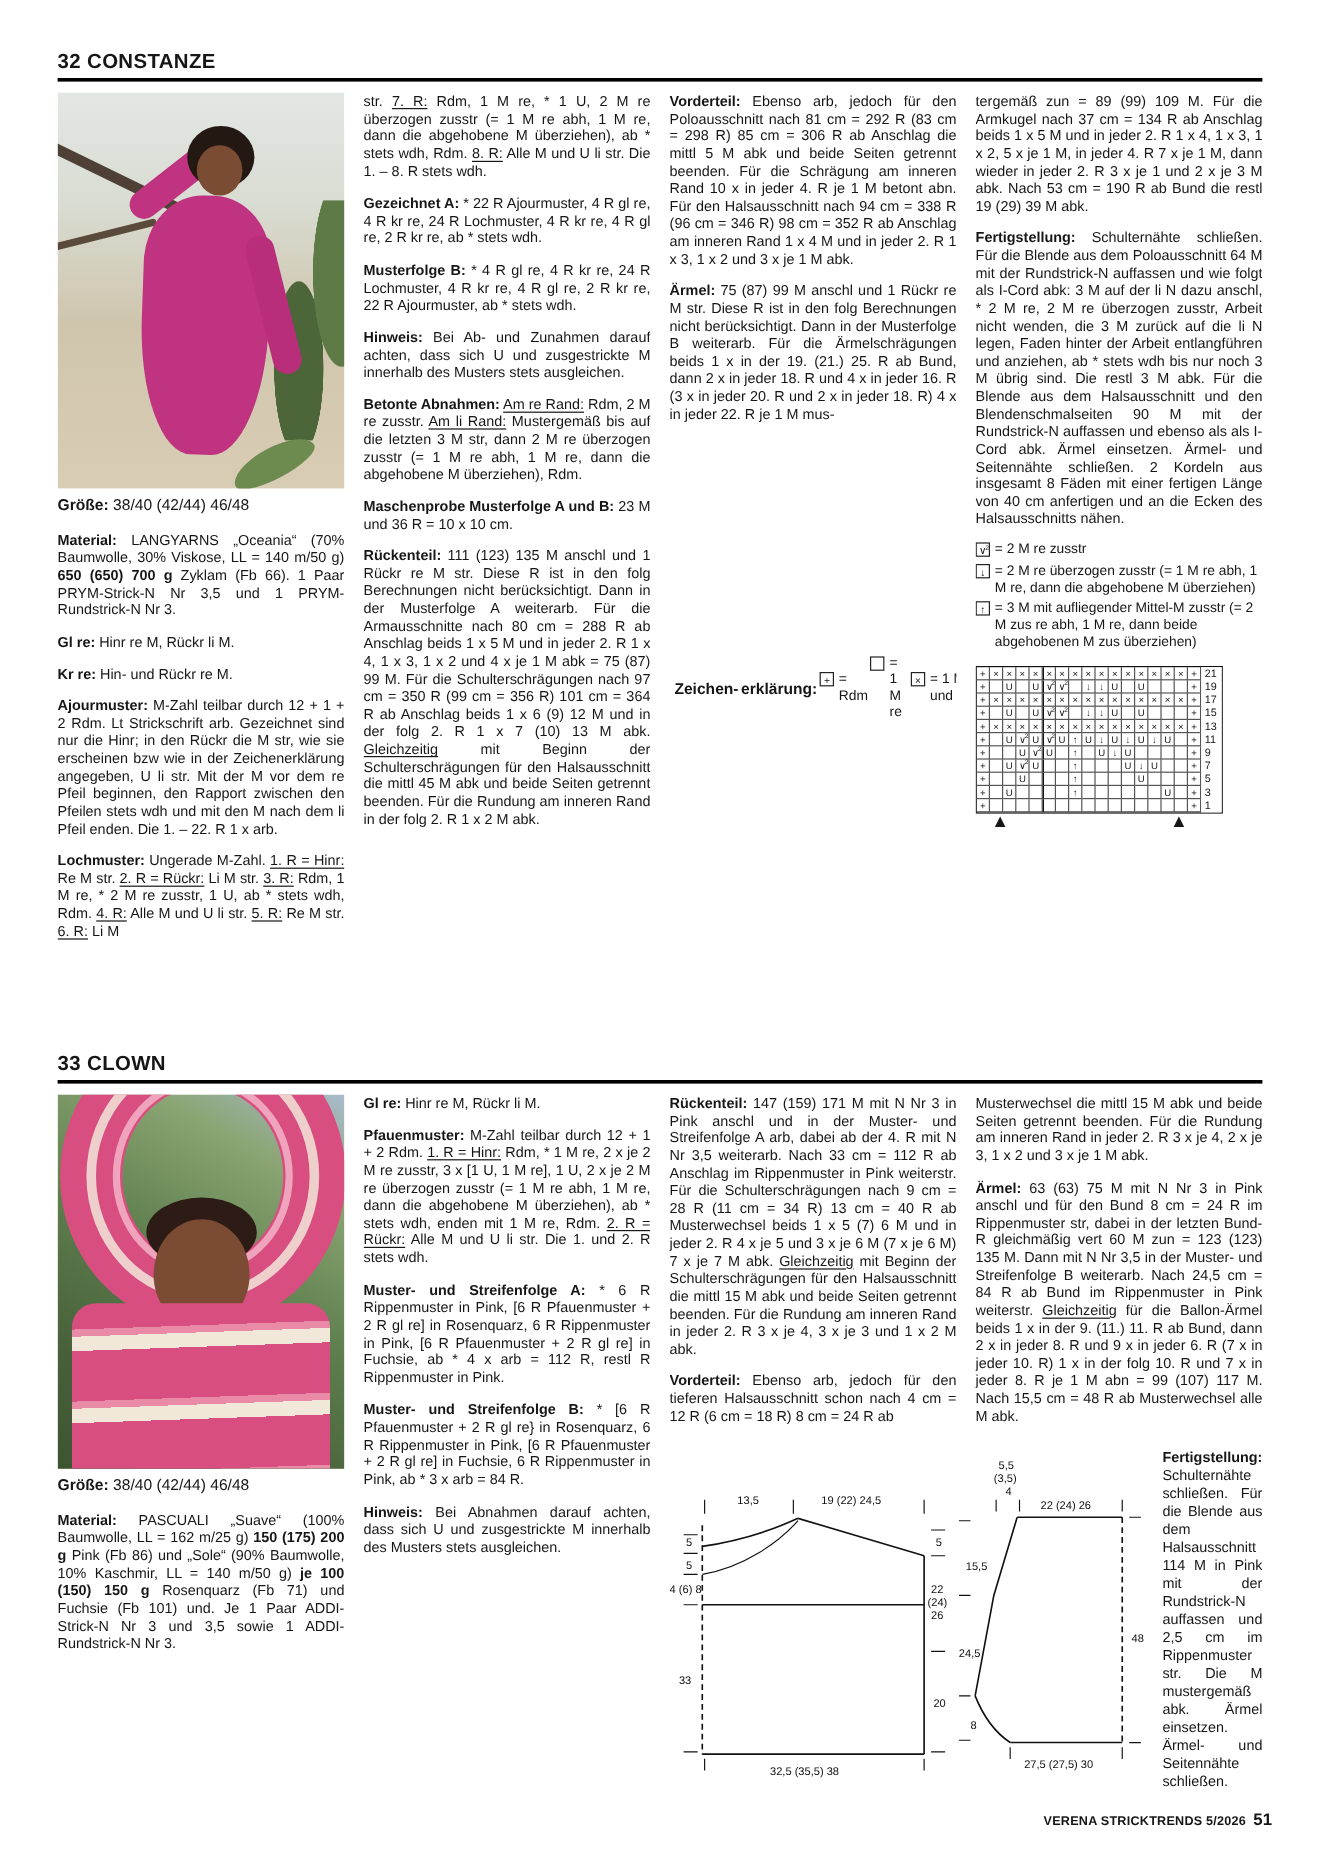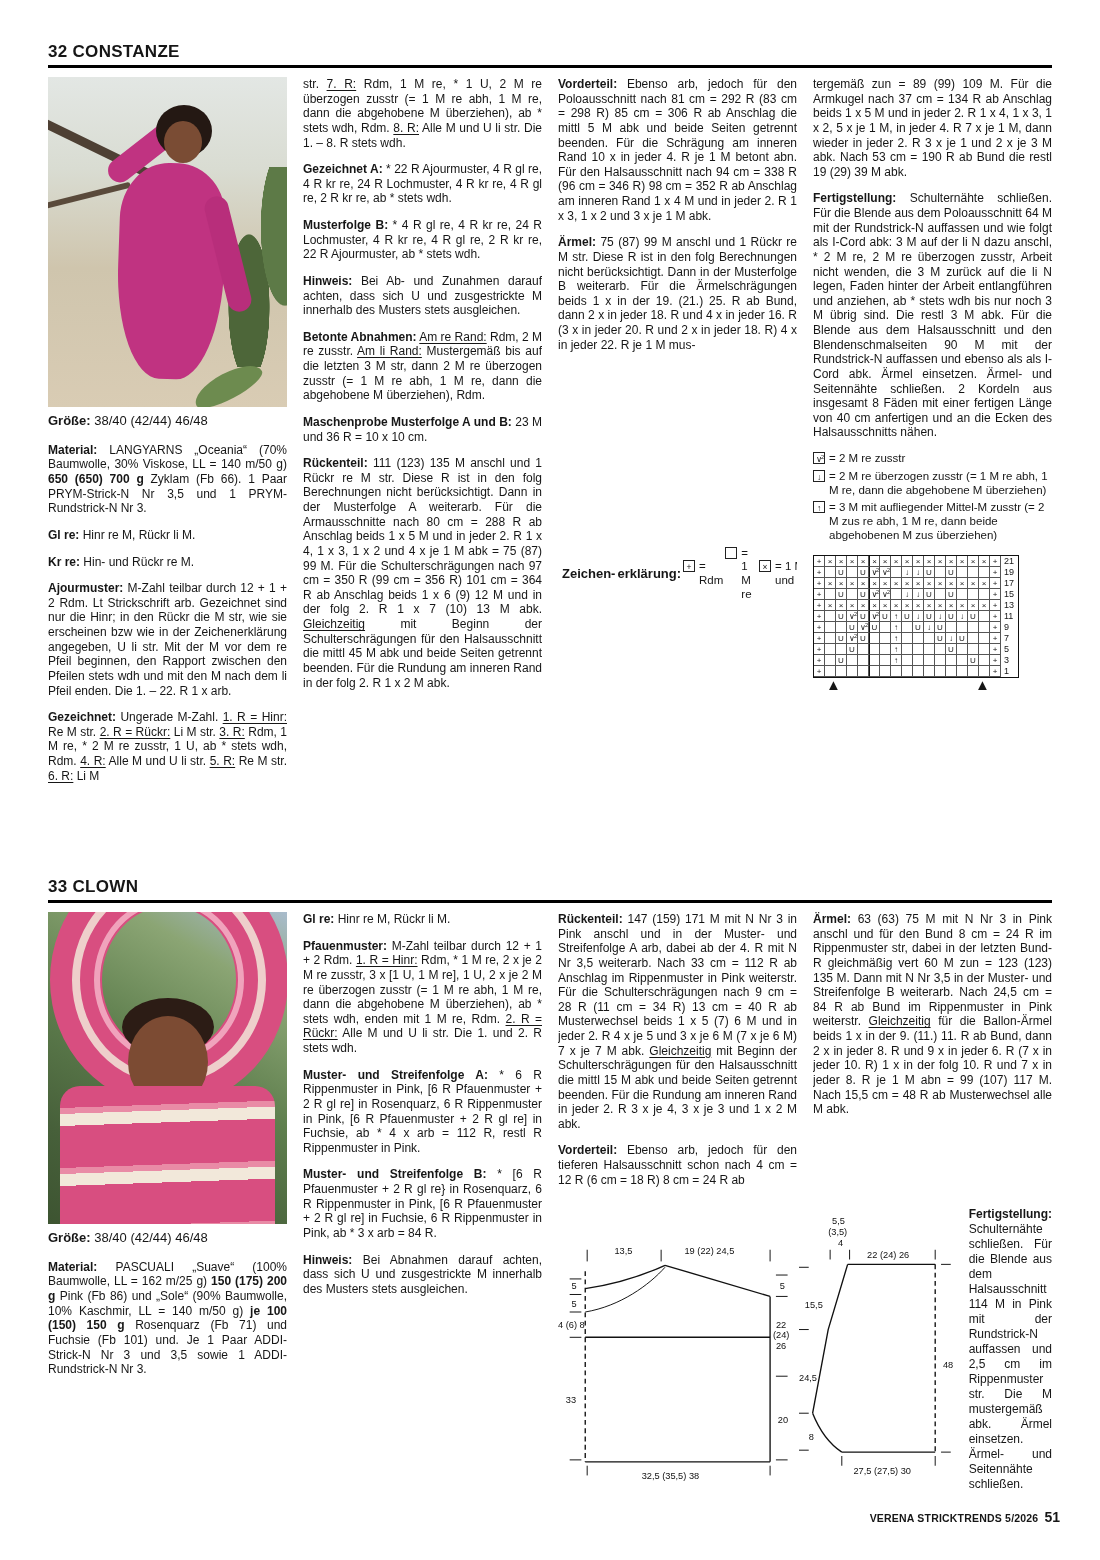--- a/index.html
+++ b/index.html
@@ -87,21 +87,21 @@
         <div class="p1-dress"></div>
         <div class="p1-armR"></div>
         <div class="p1-leaf"></div>
       </div>
       <div class="caption"><b>Größe:</b> 38/40 (42/44) 46/48</div>
       <div>
           <p class="para"><b>Material:</b> LANGYARNS „Oceania“ (70% Baumwolle, 30% Viskose, LL = 140 m/50 g) <b>650 (650) 700 g</b> Zyklam (Fb 66). 1 Paar PRYM-Strick-N Nr 3,5 und 1 PRYM-Rundstrick-N Nr 3.</p>
           <p class="para"><b>Gl re:</b> Hinr re M, Rückr li M.</p>
           <p class="para"><b>Kr re:</b> Hin- und Rückr re M.</p>
           <p class="para"><b>Ajourmuster:</b> M-Zahl teilbar durch 12 + 1 + 2 Rdm. Lt Strickschrift arb. Gezeichnet sind nur die Hinr; in den Rückr die M str, wie sie erscheinen bzw wie in der Zeichenerklärung angegeben, U li str. Mit der M vor dem re Pfeil beginnen, den Rapport zwischen den Pfeilen stets wdh und mit den M nach dem li Pfeil enden. Die 1. – 22. R 1 x arb.</p>
-          <p class="para"><b>Gezeichnet:</b> Ungerade M-Zahl. <u>1. R = Hinr:</u> Re M str. <u>2. R = Rückr:</u> Li M str. <u>3. R:</u> Rdm, 1 M re, * 2 M re zusstr, 1 U, ab * stets wdh, Rdm. <u>4. R:</u> Alle M und U li str. <u>5. R:</u> Re M str. <u>6. R:</u> Li M</p>
+          <p class="para"><b>Lochmuster:</b> Ungerade M-Zahl. <u>1. R = Hinr:</u> Re M str. <u>2. R = Rückr:</u> Li M str. <u>3. R:</u> Rdm, 1 M re, * 2 M re zusstr, 1 U, ab * stets wdh, Rdm. <u>4. R:</u> Alle M und U li str. <u>5. R:</u> Re M str. <u>6. R:</u> Li M</p>
         </div>
     </div>
 
     <div class="col">
       <div>
           <p class="para">str. <u>7. R:</u> Rdm, 1 M re, * 1 U, 2 M re überzogen zusstr (= 1 M re abh, 1 M re, dann die abgehobene M überziehen), ab * stets wdh, Rdm. <u>8. R:</u> Alle M und U li str. Die 1. – 8. R stets wdh.</p>
           <p class="para"><b>Gezeichnet A:</b> * 22 R Ajourmuster, 4 R gl re, 4 R kr re, 24 R Lochmuster, 4 R kr re, 4 R gl re, 2 R kr re, ab * stets wdh.</p>
           <p class="para"><b>Musterfolge B:</b> * 4 R gl re, 4 R kr re, 24 R Lochmuster, 4 R kr re, 4 R gl re, 2 R kr re, 22 R Ajourmuster, ab * stets wdh.</p>
           <p class="para"><b>Hinweis:</b> Bei Ab- und Zunahmen darauf achten, dass sich U und zusgestrickte M innerhalb des Musters stets ausgleichen.</p>
           <p class="para"><b>Betonte Abnahmen:</b> <u>Am re Rand:</u> Rdm, 2 M re zusstr. <u>Am li Rand:</u> Mustergemäß bis auf die letzten 3 M str, dann 2 M re überzogen zusstr (= 1 M re abh, 1 M re, dann die abgehobene M überziehen), Rdm.</p>
@@ -474,20 +474,21 @@
 
     <div class="col" style="grid-column:3;grid-row:1">
       <div>
           <p class="para"><b>Rückenteil:</b> 147 (159) 171 M mit N Nr 3 in Pink anschl und in der Muster- und Streifenfolge A arb, dabei ab der 4. R mit N Nr 3,5 weiterarb. Nach 33 cm = 112 R ab Anschlag im Rippenmuster in Pink weiterstr. Für die Schulterschrägungen nach 9 cm = 28 R (11 cm = 34 R) 13 cm = 40 R ab Musterwechsel beids 1 x 5 (7) 6 M und in jeder 2. R 4 x je 5 und 3 x je 6 M (7 x je 6 M) 7 x je 7 M abk. <u>Gleichzeitig</u> mit Beginn der Schulterschrägungen für den Halsausschnitt die mittl 15 M abk und beide Seiten getrennt beenden. Für die Rundung am inneren Rand in jeder 2. R 3 x je 4, 3 x je 3 und 1 x 2 M abk.</p>
           <p class="para"><b>Vorderteil:</b> Ebenso arb, jedoch für den tieferen Halsausschnitt schon nach 4 cm = 12 R (6 cm = 18 R) 8 cm = 24 R ab</p>
         </div>
     </div>
 
     <div class="col" style="grid-column:4;grid-row:1">
       <div>
+          <p class="para">Musterwechsel die mittl 15 M abk und beide Seiten getrennt beenden. Für die Rundung am inneren Rand in jeder 2. R 3 x je 4, 2 x je 3, 1 x 2 und 3 x je 1 M abk.</p>
           <p class="para"><b>Ärmel:</b> 63 (63) 75 M mit N Nr 3 in Pink anschl und für den Bund 8 cm = 24 R im Rippenmuster str, dabei in der letzten Bund-R gleichmäßig vert 60 M zun = 123 (123) 135 M. Dann mit N Nr 3,5 in der Muster- und Streifenfolge B weiterarb. Nach 24,5 cm = 84 R ab Bund im Rippenmuster in Pink weiterstr. <u>Gleichzeitig</u> für die Ballon-Ärmel beids 1 x in der 9. (11.) 11. R ab Bund, dann 2 x in jeder 8. R und 9 x in jeder 6. R (7 x in jeder 10. R) 1 x in der folg 10. R und 7 x in jeder 8. R je 1 M abn = 99 (107) 117 M. Nach 15,5 cm = 48 R ab Musterwechsel alle M abk.</p>
         </div>
     </div>
 
     <div class="bottom33" style="grid-column:3/5;grid-row:2">
 
       <svg width="246" height="282" viewBox="0 0 246 282">
         <line class="dash" x1="28" y1="62" x2="28" y2="258"></line>
         <path class="ln" d="M28,258 L218,258"></path>
         <path class="ln" d="M218,258 L218,88"></path>

